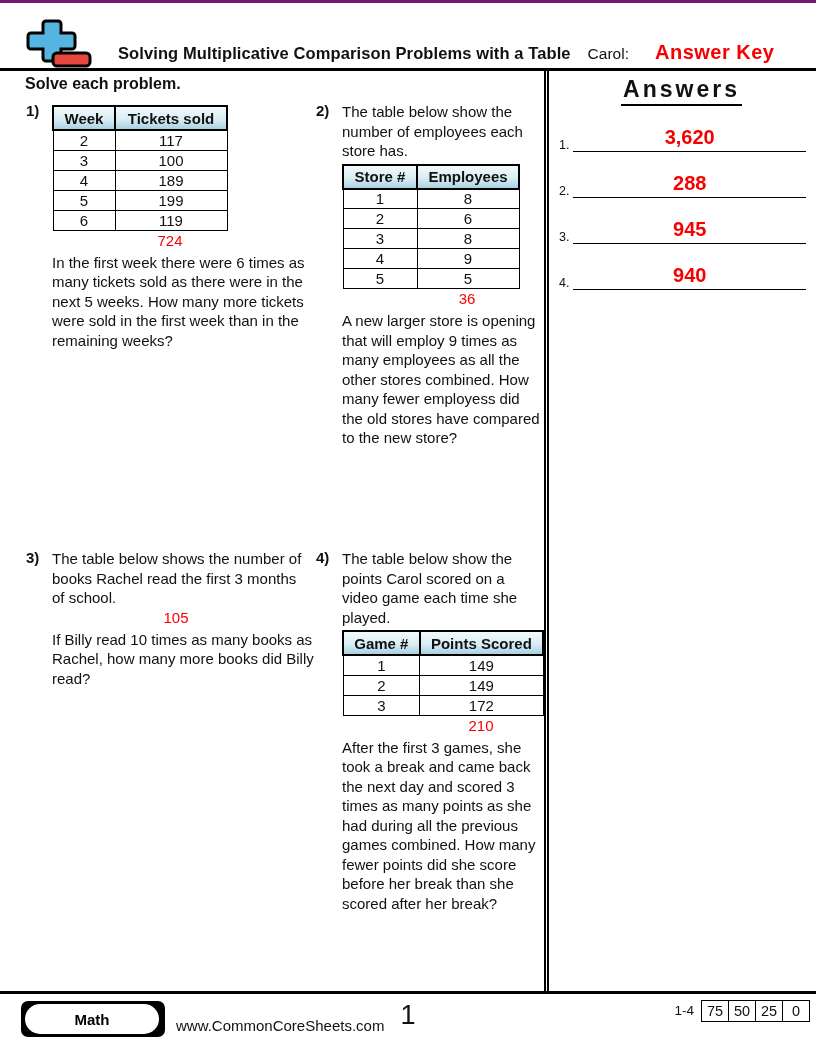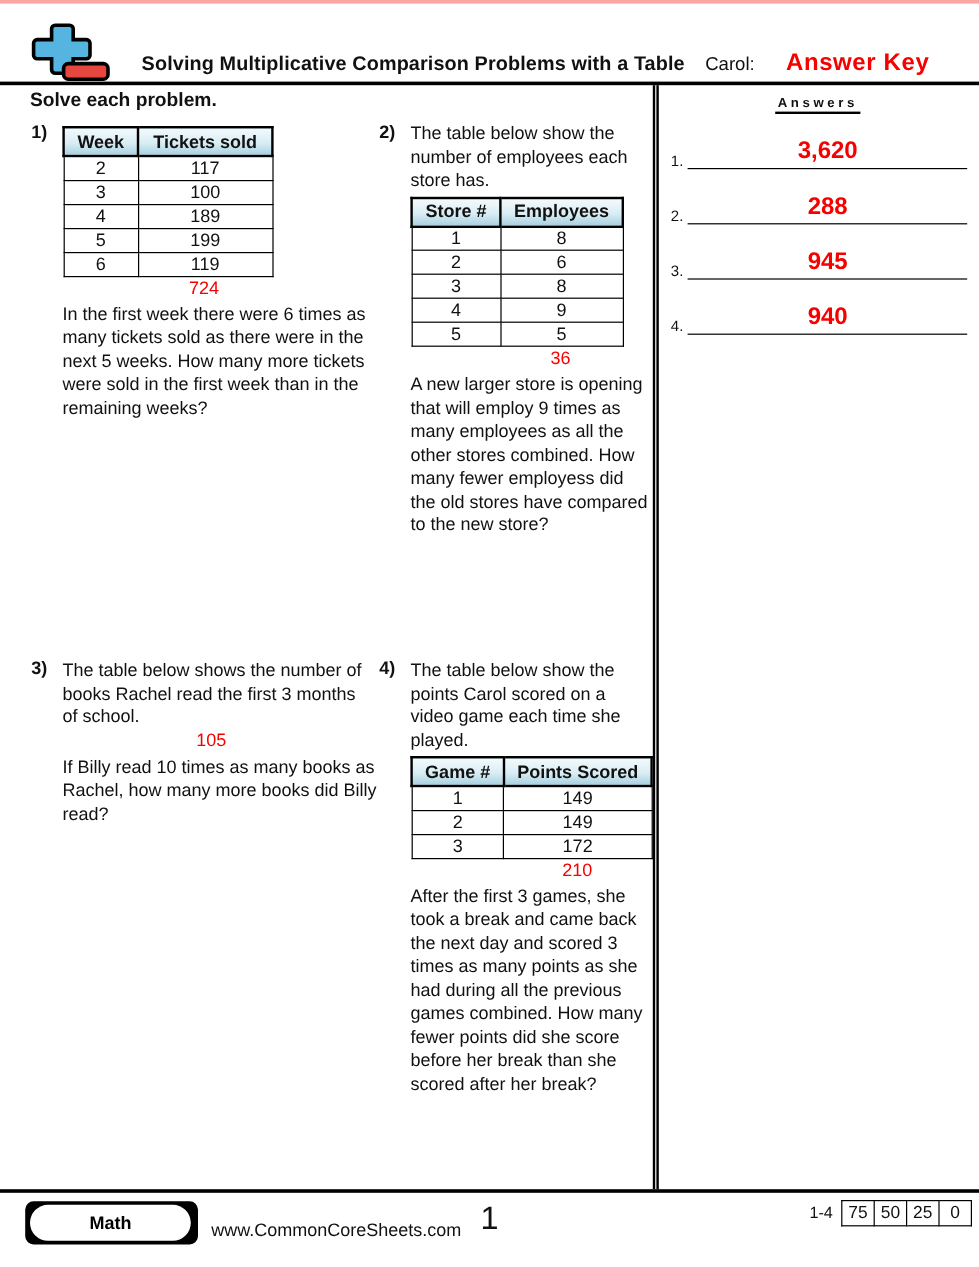--- a/index.html
+++ b/index.html
@@ -7,21 +7,21 @@
     --th-top:#f3fafc; --th-mid:#d9edf4; --th-bottom:#a8d1e0;
     --logo-blue:#56b4e0; --logo-red:#e8473f;
   }
   *{margin:0;padding:0;box-sizing:border-box;}
   html,body{background:#fff;}
   body{
     width:816px;height:1056px;position:relative;
     font-family:"Liberation Sans","DejaVu Sans",sans-serif;color:#111;
     overflow:hidden;
   }
-  .page{width:816px;height:1056px;position:relative;border-top:3px solid #fca5a5;}
+  .page{width:816px;height:1056px;position:relative;border-top:3px solid #701a75;}
 
   
   .header{position:relative;height:65px;}
   .logo{position:absolute;left:20px;top:14px;width:72px;height:52px;}
   .header-row{position:absolute;left:118px;top:38px;right:10px;display:flex;align-items:baseline;}
   .title{font-size:16.5px;font-weight:bold;letter-spacing:0.1px;}
   .name-label{font-size:15.5px;margin-left:17px;}
   .answer-key{font-size:20px;font-weight:bold;color:var(--accent-red);margin-left:26px;letter-spacing:0.5px;}
   .header-rule{position:absolute;left:0;right:0;top:65px;height:3px;background:#000;}
 
@@ -56,21 +56,21 @@
   .p4 th:last-child {width:124px;}
   .wa{color:var(--accent-red);font-size:15px;text-align:center;margin-top:1px;}
   .p1 .wa{margin-left:62px;width:112px;}
   .p2 .wa{margin-left:74px;width:102px;}
   .p3 .wa{margin-left:69px;width:110px;}
   .p4 .wa{margin-left:77px;width:124px;}
 
   
   .answers{flex:1;border-left:5px double #000;padding:5px 10px 0 8px;}
   .answers-title{text-align:center;}
-  .answers-title span{display:inline-block;font-size:11px;font-weight:bold;letter-spacing:3px;border-bottom:2px solid #000;padding:0 2px 1px 2px;}
+  .answers-title span{display:inline-block;font-size:23px;font-weight:bold;letter-spacing:3px;border-bottom:2px solid #000;padding:0 2px 1px 2px;}
   .ans-item{display:flex;align-items:flex-end;margin-top:20px;}
   .ans-item:first-of-type{margin-top:18px;}
   .ans-num{font-size:12.5px;margin:0 4px 0 2px;}
   .ans-line{flex:1;border-bottom:1.7px solid #000;text-align:center;color:var(--accent-red);font-weight:bold;font-size:20px;padding-bottom:2px;}
 
   
   .footer{position:absolute;left:0;right:0;bottom:0;height:65px;border-top:3px solid #000;}
   .math-badge{position:absolute;left:21px;top:7px;width:144px;height:36px;background:#000;border-radius:7px;}
   .math-pill{position:absolute;left:4px;right:6px;top:3px;bottom:3px;background:#fff;border-radius:15px;
     display:flex;align-items:center;justify-content:center;font-size:15px;font-weight:bold;color:#000;}

